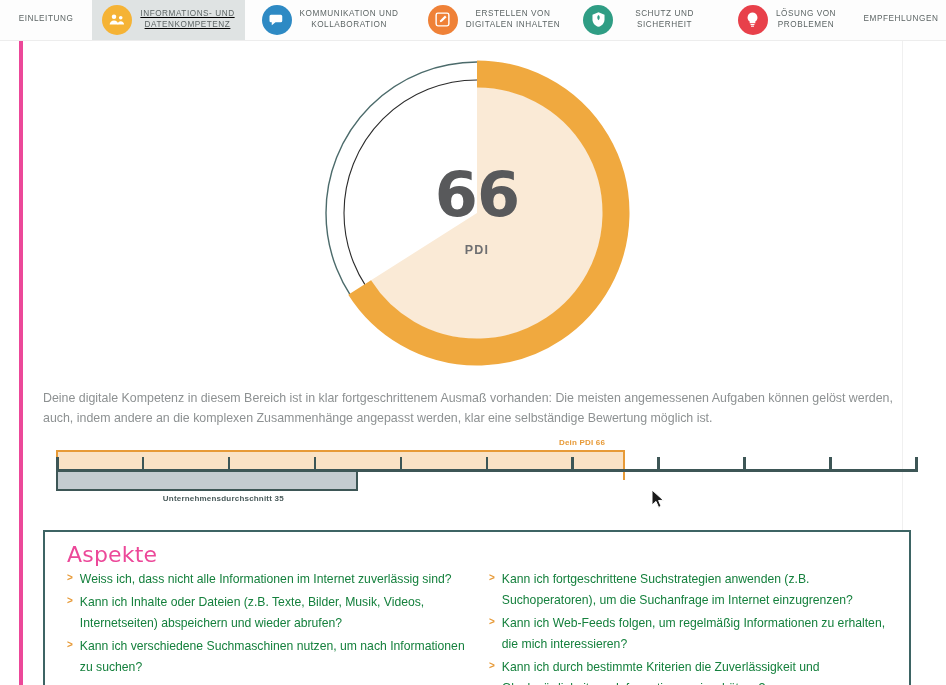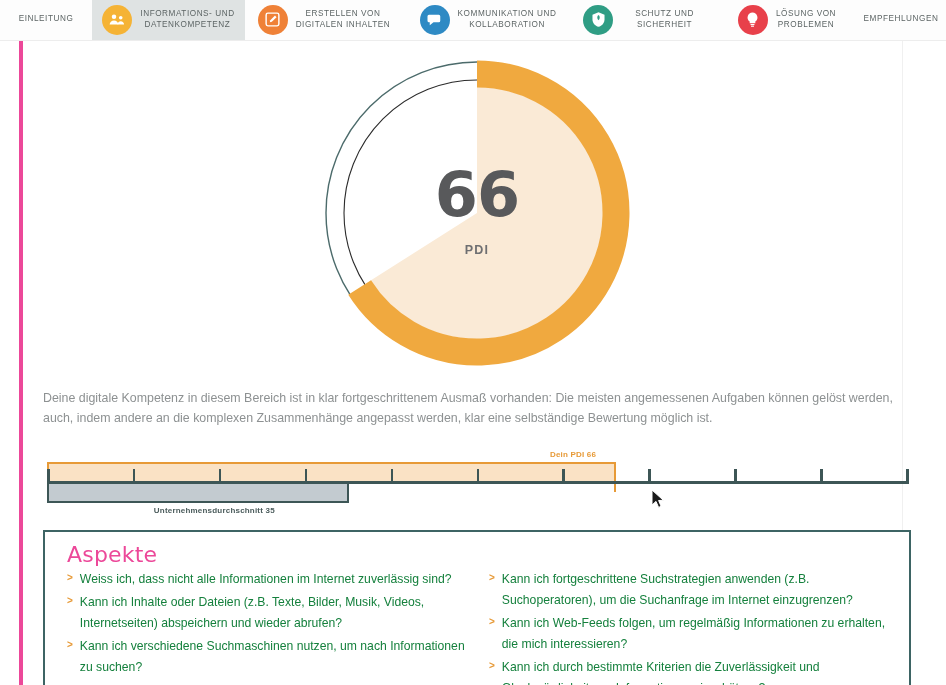--- a/index.html
+++ b/index.html
@@ -17,21 +17,21 @@
     width: 946px; height: 41px;
     background: #fdfdfd;
     border-bottom: 1px solid #ededed;
     display: flex; align-items: flex-end;
   }
   .nav-tab {
     display: flex; align-items: center; justify-content: center;
     gap: 8px; height: 41px; padding: 0 10px;
     cursor: pointer; background: transparent;
   }
-  .nav-tab.active { background: #dfe3e3; }
+  .nav-tab.active { background: #dfe3e3; text-decoration: underline; }
   .nav-label {
     font-size: 8.2px; letter-spacing: 0.55px; color: #5d6565;
     text-align: center; line-height: 1.32; text-transform: uppercase;
     white-space: pre-line; font-weight: 500;
   }
   .nav-icon {
     width: 30px; height: 30px; border-radius: 50%;
     display: flex; align-items: center; justify-content: center;
     flex: 0 0 30px;
   }
@@ -67,21 +67,21 @@
     letter-spacing: 1.2px; margin-top: 20px;
   }
 
   
   #description {
     position: absolute; left: 20px; top: 347px; width: 868px;
     font-size: 12.4px; color: #8d9192; line-height: 1.62;
   }
 
   
-  #scale-block { position: absolute; left: 24px; top: 395px; width: 868px; height: 75px; margin-top: 12px; }
+  #scale-block { position: absolute; left: 33px; top: 395px; width: 868px; height: 75px; }
 
   #scale-axis {
     position: absolute; left: 0px; top: 33px; width: 862px; height: 3px;
     background: #3d5656;
   }
   .tick {
     position: absolute; width: 2.5px; height: 13px; background: #3d5656; top: 21px;
   }
   #own-bar {
     position: absolute; left: 0px; top: 14px; height: 21px;
@@ -145,38 +145,38 @@
           <svg width="18" height="18" viewBox="0 0 24 24" fill="#fff">
             <circle cx="8" cy="7.5" r="3"></circle>
             <path d="M2.2 18c0-3.3 2.6-5.5 5.8-5.5s5.8 2.2 5.8 5.5z"></path>
             <circle cx="17" cy="9" r="2.4"></circle>
             <path d="M12.6 18c0-2.6 2-4.3 4.4-4.3s4.4 1.7 4.4 4.3z"></path>
           </svg>
         </span>
         <span class="nav-label">INFORMATIONS- UND
 DATENKOMPETENZ</span>
       </div>
+      <div class="nav-tab" style="width: 170px;">
+        <span class="nav-icon" style="background: rgb(46, 138, 196);">
+          <svg width="18" height="18" viewBox="0 0 24 24" fill="#fff">
+            <path d="M3 4h13a2 2 0 0 1 2 2v6a2 2 0 0 1-2 2H9l-5 4v-4H3a2 2 0 0 1-2-2V6a2 2 0 0 1 2-2z" transform="translate(1,1)"></path>
+          </svg>
+        </span>
+        <span class="nav-label">KOMMUNIKATION UND
+KOLLABORATION</span>
+      </div>
       <div class="nav-tab" style="width: 158px;">
         <span class="nav-icon" style="background: rgb(239, 129, 55);">
           <svg width="17" height="17" viewBox="0 0 24 24" fill="none" stroke="#fff" stroke-width="2">
             <rect x="3" y="3" width="18" height="18" rx="2.5"></rect>
             <path d="M15.5 6.5l2.2 2.2-6.6 6.6-2.9.7.7-2.9z" fill="#fff" stroke="none"></path>
           </svg>
         </span>
         <span class="nav-label">ERSTELLEN VON
 DIGITALEN INHALTEN</span>
-      </div>
-      <div class="nav-tab" style="width: 170px;">
-        <span class="nav-icon" style="background: rgb(46, 138, 196);">
-          <svg width="18" height="18" viewBox="0 0 24 24" fill="#fff">
-            <path d="M3 4h13a2 2 0 0 1 2 2v6a2 2 0 0 1-2 2H9l-5 4v-4H3a2 2 0 0 1-2-2V6a2 2 0 0 1 2-2z" transform="translate(1,1)"></path>
-          </svg>
-        </span>
-        <span class="nav-label">KOMMUNIKATION UND
-KOLLABORATION</span>
       </div>
       <div class="nav-tab" style="width: 145px;">
         <span class="nav-icon" style="background: rgb(47, 157, 132);">
           <svg width="17" height="17" viewBox="0 0 24 24" fill="#fff">
             <path d="M12 1.8l8.5 3.4v6.3c0 5.4-3.6 9.5-8.5 10.7C7.1 21 3.5 16.9 3.5 11.5V5.2z"></path>
             <path d="M12 5.5c2.3 1.4 2.3 5.3 0 7.5-2.3-2.2-2.3-6.1 0-7.5z" fill="#2f9d84"></path>
           </svg>
         </span>
         <span class="nav-label">SCHUTZ UND SICHERHEIT</span>
       </div>

